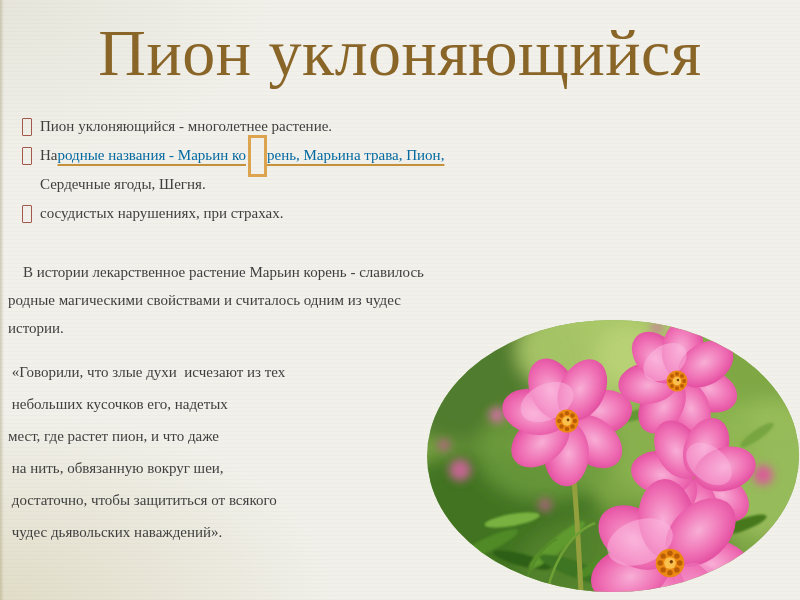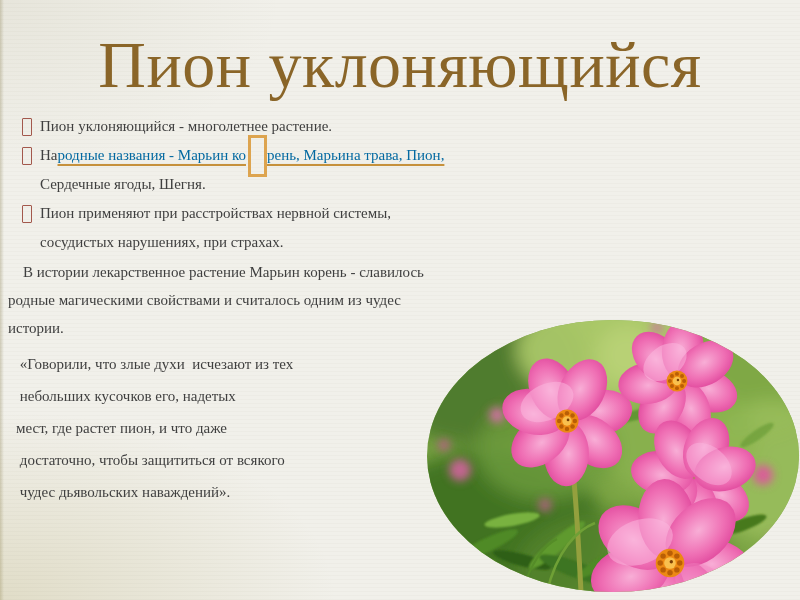--- a/index.html
+++ b/index.html
@@ -13,21 +13,21 @@
   .slide::before{
     content:"";position:absolute;inset:0;z-index:0;pointer-events:none;
     background:
       repeating-linear-gradient(0deg, rgba(120,115,90,0.035) 0 1px, rgba(255,255,255,0) 1px 4px),
       radial-gradient(ellipse 60% 45% at 0% 100%, rgba(186,176,120,0.30), rgba(186,176,120,0) 70%),
       radial-gradient(ellipse 50% 40% at 0% 0%, rgba(170,165,130,0.14), rgba(170,165,130,0) 70%),
       linear-gradient(90deg, rgba(140,130,85,0.35) 0, rgba(140,130,85,0) 4px);
   }
   .title{
     position:absolute;top:20px;left:0;right:0;z-index:2;
-    margin:12px;text-align:center;font-weight:normal;
+    margin:0;text-align:center;font-weight:normal;
     font-size:66px;line-height:1.0;letter-spacing:0.5px;
     color:#8A6528;
   }
   .content{
     position:absolute;left:20px;top:112px;width:760px;z-index:2;
     font-size:15px;line-height:29px;
   }
   .bullet-item{position:relative;padding-left:20px;}
   .marker{
     position:absolute;left:2px;top:6px;width:8px;height:16px;
@@ -43,21 +43,21 @@
     cursor:pointer;
   }
   .tofu-wrap{display:inline-block;position:relative;width:21px;height:1px;vertical-align:baseline;}
   .tofu{
     position:absolute;left:2px;top:-24px;width:13px;height:36px;
     border:3px solid #DDA44F;background:rgba(241,240,234,0.15);
   }
   .para{position:absolute;left:8px;z-index:3;font-size:15px;}
   .para .pline{white-space:pre;}
   .para1{top:258px;line-height:28px;}
-  .para2{top:348px;line-height:32px;margin-left:8px;}
+  .para2{top:356px;line-height:32px;}
   .photo{position:absolute;left:427px;top:320px;width:372px;height:272px;z-index:1;}
   .photo svg{display:block;}
 </style>
 </head>
 <body>
 
 <div class="slide">
 
   <h1 class="title">Пион уклоняющийся</h1>
 
@@ -69,36 +69,36 @@
     </div>
 
     <div class="bullet-item">
       <span class="marker"></span>
       <div class="bline"><span>На</span><span class="link">родные названия - Марьин ко</span><span class="tofu-wrap"><span class="tofu"></span></span><span class="link">рень, Марьина трава, Пион,</span></div>
       <div class="bline">Сердечные ягоды, Шегня.</div>
     </div>
 
     <div class="bullet-item">
       <span class="marker"></span>
-      <div class="bline">Пион применяют при расстройствах нервной системы,</div>
       <div class="bline">сосудистых нарушениях, при страхах.</div>
     </div>
 
   </div>
 
   <div class="para para1">
     <div class="pline">    В истории лекарственное растение Марьин корень - славилось</div>
     <div class="pline">родные магическими свойствами и считалось одним из чудес</div>
     <div class="pline">истории.</div>
   </div>
 
   <div class="para para2">
     <div class="pline"> «Говорили, что злые духи  исчезают из тех</div>
     <div class="pline"> небольших кусочков его, надетых</div>
     <div class="pline">мест, где растет пион, и что даже</div>
+    <div class="pline"> на нить, обвязанную вокруг шеи,</div>
     <div class="pline"> достаточно, чтобы защититься от всякого</div>
     <div class="pline"> чудес дьявольских наваждений».</div>
   </div>
 
   <div class="photo">
     <svg width="372" height="272" viewBox="0 0 372 272" xmlns="http://www.w3.org/2000/svg">
       <defs>
         <clipPath id="ovalClip">
             <ellipse cx="186" cy="136" rx="186" ry="136"></ellipse>
           </clipPath>

